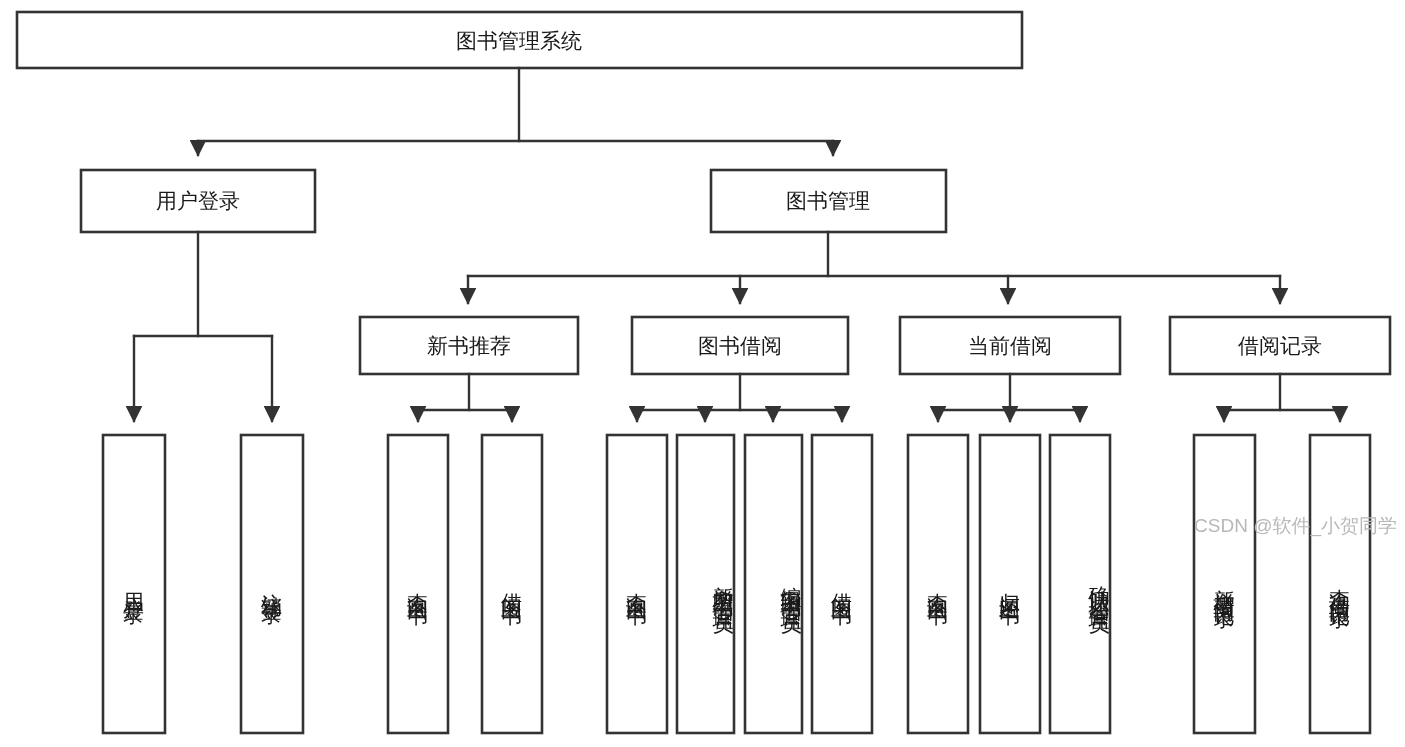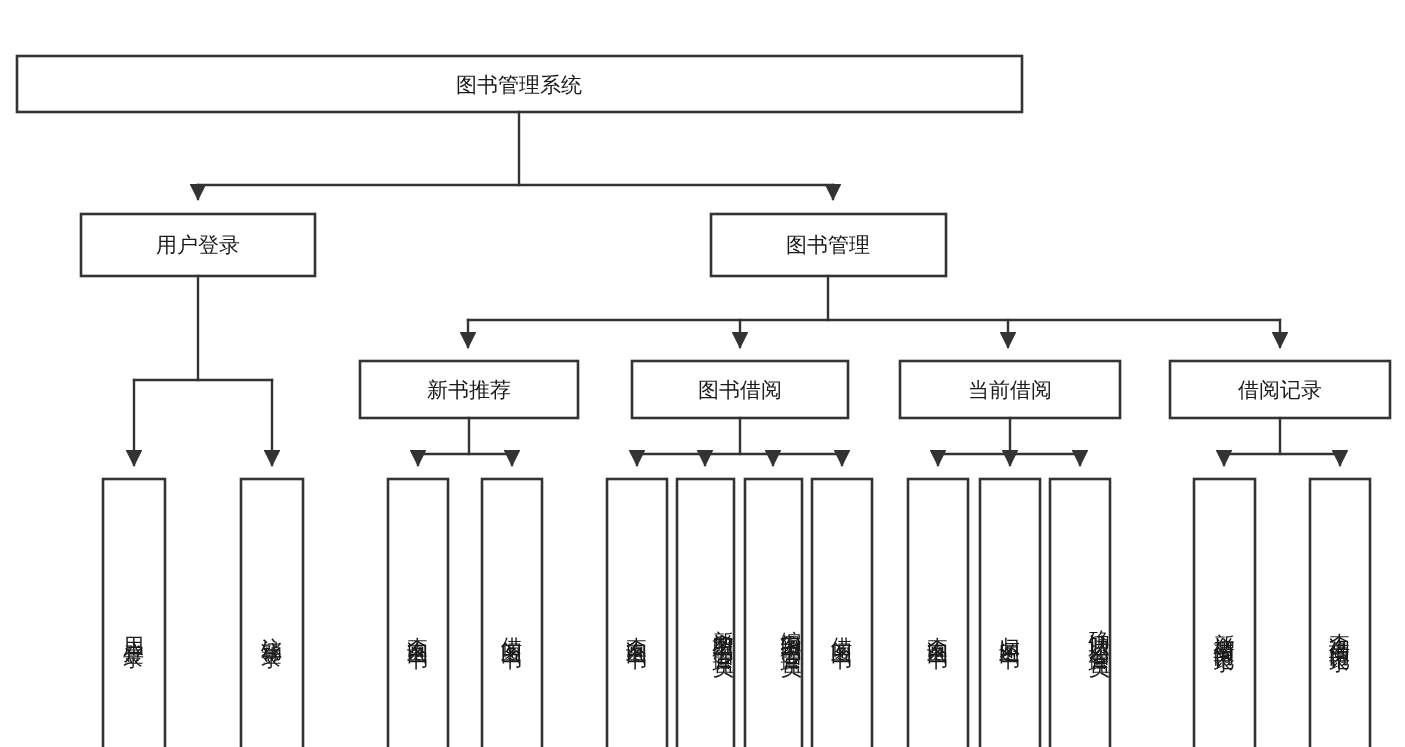--- a/index.html
+++ b/index.html
@@ -10,21 +10,20 @@
   body {
     width: 1405px;
     height: 747px;
     font-family: "Liberation Sans", "DejaVu Sans", sans-serif;
     overflow: hidden;
   }
   #diagram-root {
     position: relative;
     width: 1405px;
     height: 543px;
-    margin-top: 44px;
   }
   svg#flowchart {
     position: absolute;
     top: 0;
     left: 0;
     width: 1405px;
     height: 747px;
   }
   .node-rect {
     fill: #ffffff;
@@ -190,14 +189,15 @@
   <div class="vlabel" style="left:607px; top:435px; width:60px; height:298px; display:flex; align-items:center; justify-content:center;">查询图书</div>
   <div class="vlabel" style="left:677px; top:441px; width:57px; height:292px; display:flex; align-items:flex-start; justify-content:center;">新增图书（管理员）</div>
   <div class="vlabel" style="left:745px; top:441px; width:57px; height:292px; display:flex; align-items:flex-start; justify-content:center;">编辑图书（管理员）</div>
   <div class="vlabel" style="left:812px; top:435px; width:60px; height:298px; display:flex; align-items:center; justify-content:center;">借阅图书</div>
   <div class="vlabel" style="left:908px; top:435px; width:60px; height:298px; display:flex; align-items:center; justify-content:center;">查询图书</div>
   <div class="vlabel" style="left:980px; top:435px; width:60px; height:298px; display:flex; align-items:center; justify-content:center;">归还图书</div>
   <div class="vlabel" style="left:1050px; top:441px; width:60px; height:292px; display:flex; align-items:flex-start; justify-content:center;">确认归还（管理员）</div>
   <div class="vlabel" style="left:1194px; top:435px; width:61px; height:298px; display:flex; align-items:center; justify-content:center;">新增借阅记录</div>
   <div class="vlabel" style="left:1310px; top:435px; width:60px; height:298px; display:flex; align-items:center; justify-content:center;">查询借阅记录</div>
 
+  <div class="watermark">CSDN @软件_小贺同学</div>
 
 </div>
 
 </body></html>

